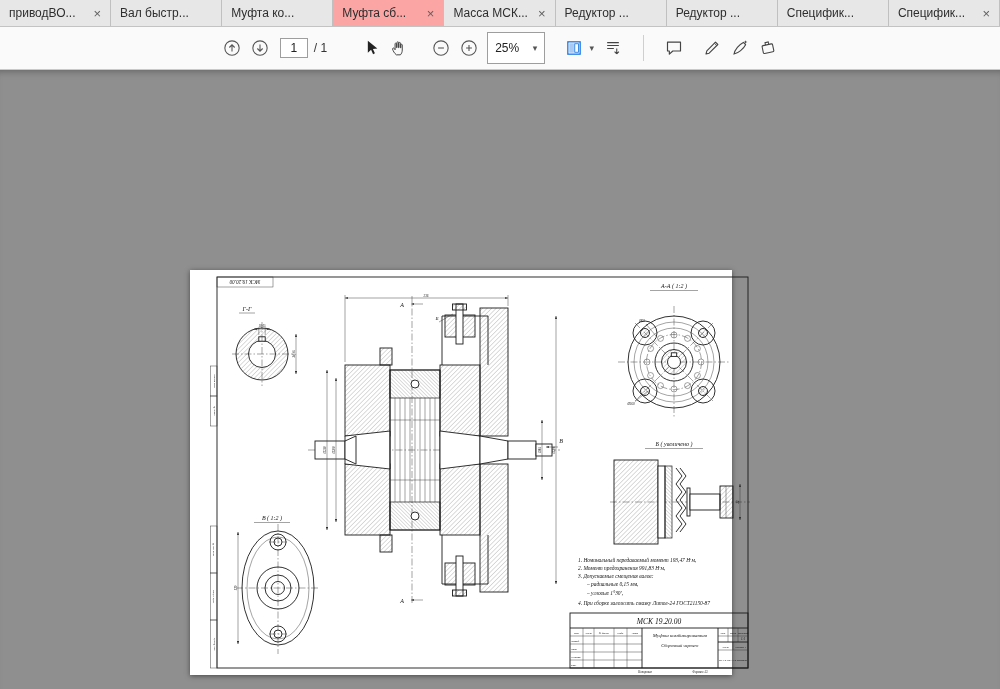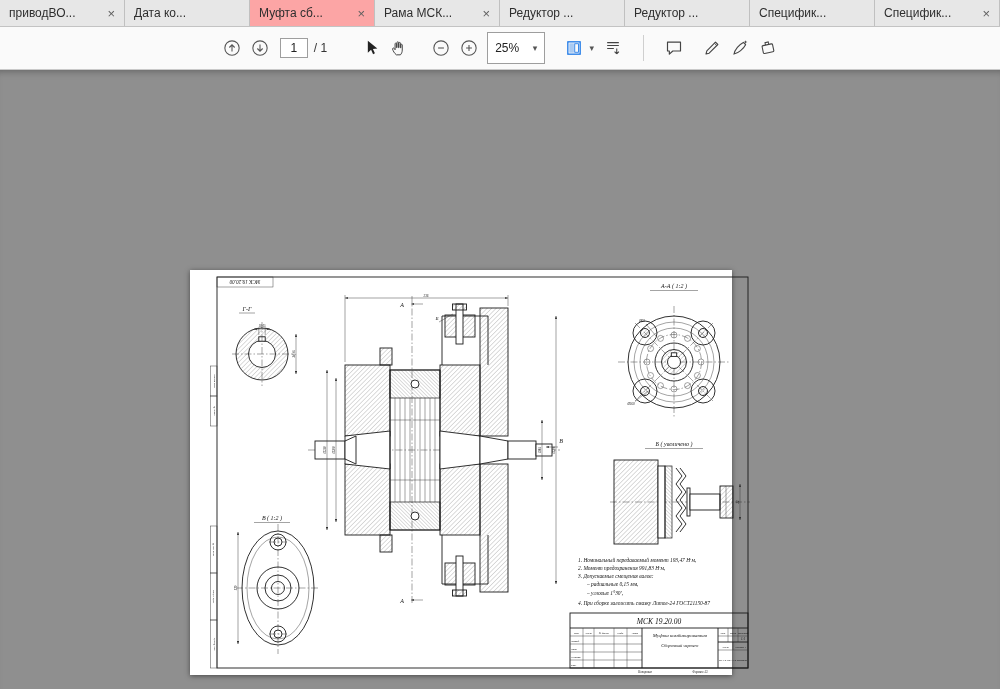--- a/index.html
+++ b/index.html
@@ -46,28 +46,31 @@
 <body>
 
 <div class="app">
 
   <div class="tabbar">
     <div class="tab">
       <span class="tab-label">приводВО...</span>
       <span class="tab-close">×</span>
     </div>
     <div class="tab">
-      <span class="tab-label">Дата ко...</span>
+      <span class="tab-label">Вал быстр...</span>
+    </div>
+    <div class="tab">
+      <span class="tab-label">Муфта ко...</span>
     </div>
     <div class="tab active">
       <span class="tab-label">Муфта сб...</span>
       <span class="tab-close">×</span>
     </div>
     <div class="tab">
-      <span class="tab-label">Рама МСК...</span>
+      <span class="tab-label">Масса МСК...</span>
       <span class="tab-close">×</span>
     </div>
     <div class="tab">
       <span class="tab-label">Редуктор ...</span>
     </div>
     <div class="tab">
       <span class="tab-label">Редуктор ...</span>
     </div>
     <div class="tab">
       <span class="tab-label">Специфик...</span>

